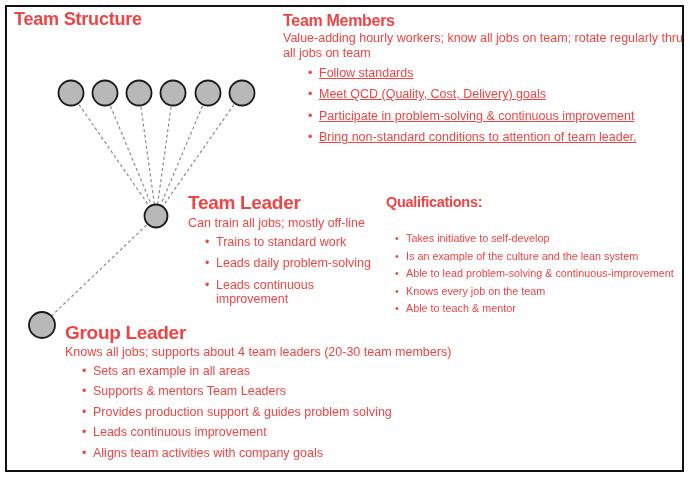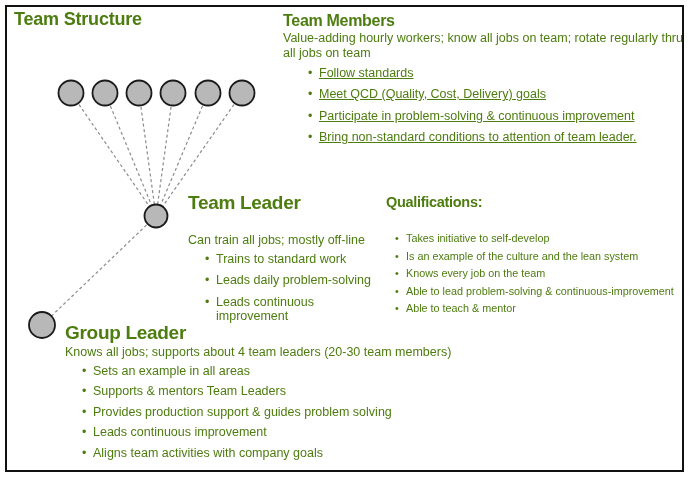--- a/index.html
+++ b/index.html
@@ -6,21 +6,21 @@
     margin: 0;
     padding: 0;
     background: #ffffff;
   }
   #page {
     position: relative;
     width: 690px;
     height: 480px;
     background: #ffffff;
     font-family: "Liberation Sans", sans-serif;
-    color: #4d7c0f;
+    color: #ef4444;
     overflow: hidden;
   }
   #frame {
     position: absolute;
     left: 5px;
     top: 5px;
     width: 679px;
     height: 467px;
     border: 2px solid #111111;
     box-sizing: border-box;
@@ -69,21 +69,21 @@
   
   #team-members-block { left: 283px; top: 12px; width: 400px; }
   #team-members-block .sec-head { font-size: 16px; }
   #team-members-block .sec-sub { font-size: 12.5px; margin-top: 1px; }
   #team-members-block ul.bul { margin-top: 5px; margin-left: 24px; }
   #team-members-block ul.bul li { font-size: 12.5px; margin-bottom: 7px; text-decoration: underline; }
 
   
   #team-leader-block { left: 188px; top: 192px; width: 200px; }
   #team-leader-block .sec-head { font-size: 19px; }
-  #team-leader-block .sec-sub { font-size: 12.5px; margin-top: 19px; }
+  #team-leader-block .sec-sub { font-size: 12.5px; margin-top: 2px; }
   #team-leader-block ul.bul { margin-top: 4px; margin-left: 16px; }
   #team-leader-block ul.bul li { font-size: 12.5px; margin-bottom: 7px; }
 
   
   #qualifications-block { left: 386px; top: 194px; width: 300px; }
   #qualifications-block .sec-head { font-size: 14.5px; }
   #qualifications-block ul.bul { margin-top: 22px; margin-left: 8px; }
   #qualifications-block ul.bul li { font-size: 10.8px; margin-bottom: 5px; }
 
   
@@ -139,22 +139,22 @@
       <li>Leads daily problem-solving</li>
       <li>Leads continuous improvement</li>
     </ul>
   </div>
 
   <div class="blk" id="qualifications-block">
     <div class="sec-head">Qualifications:</div>
     <ul class="bul">
       <li>Takes initiative to self-develop</li>
       <li>Is an example of the culture and the lean system</li>
+      <li>Able to lead problem-solving &amp; continuous-improvement</li>
       <li>Knows every job on the team</li>
-      <li>Able to lead problem-solving &amp; continuous-improvement</li>
       <li>Able to teach &amp; mentor</li>
     </ul>
   </div>
 
   <div class="blk" id="group-leader-block">
     <div class="sec-head">Group Leader</div>
     <div class="sec-sub">Knows all jobs; supports about 4 team leaders (20-30 team members)</div>
     <ul class="bul">
       <li>Sets an example in all areas</li>
       <li>Supports &amp; mentors Team Leaders</li>

